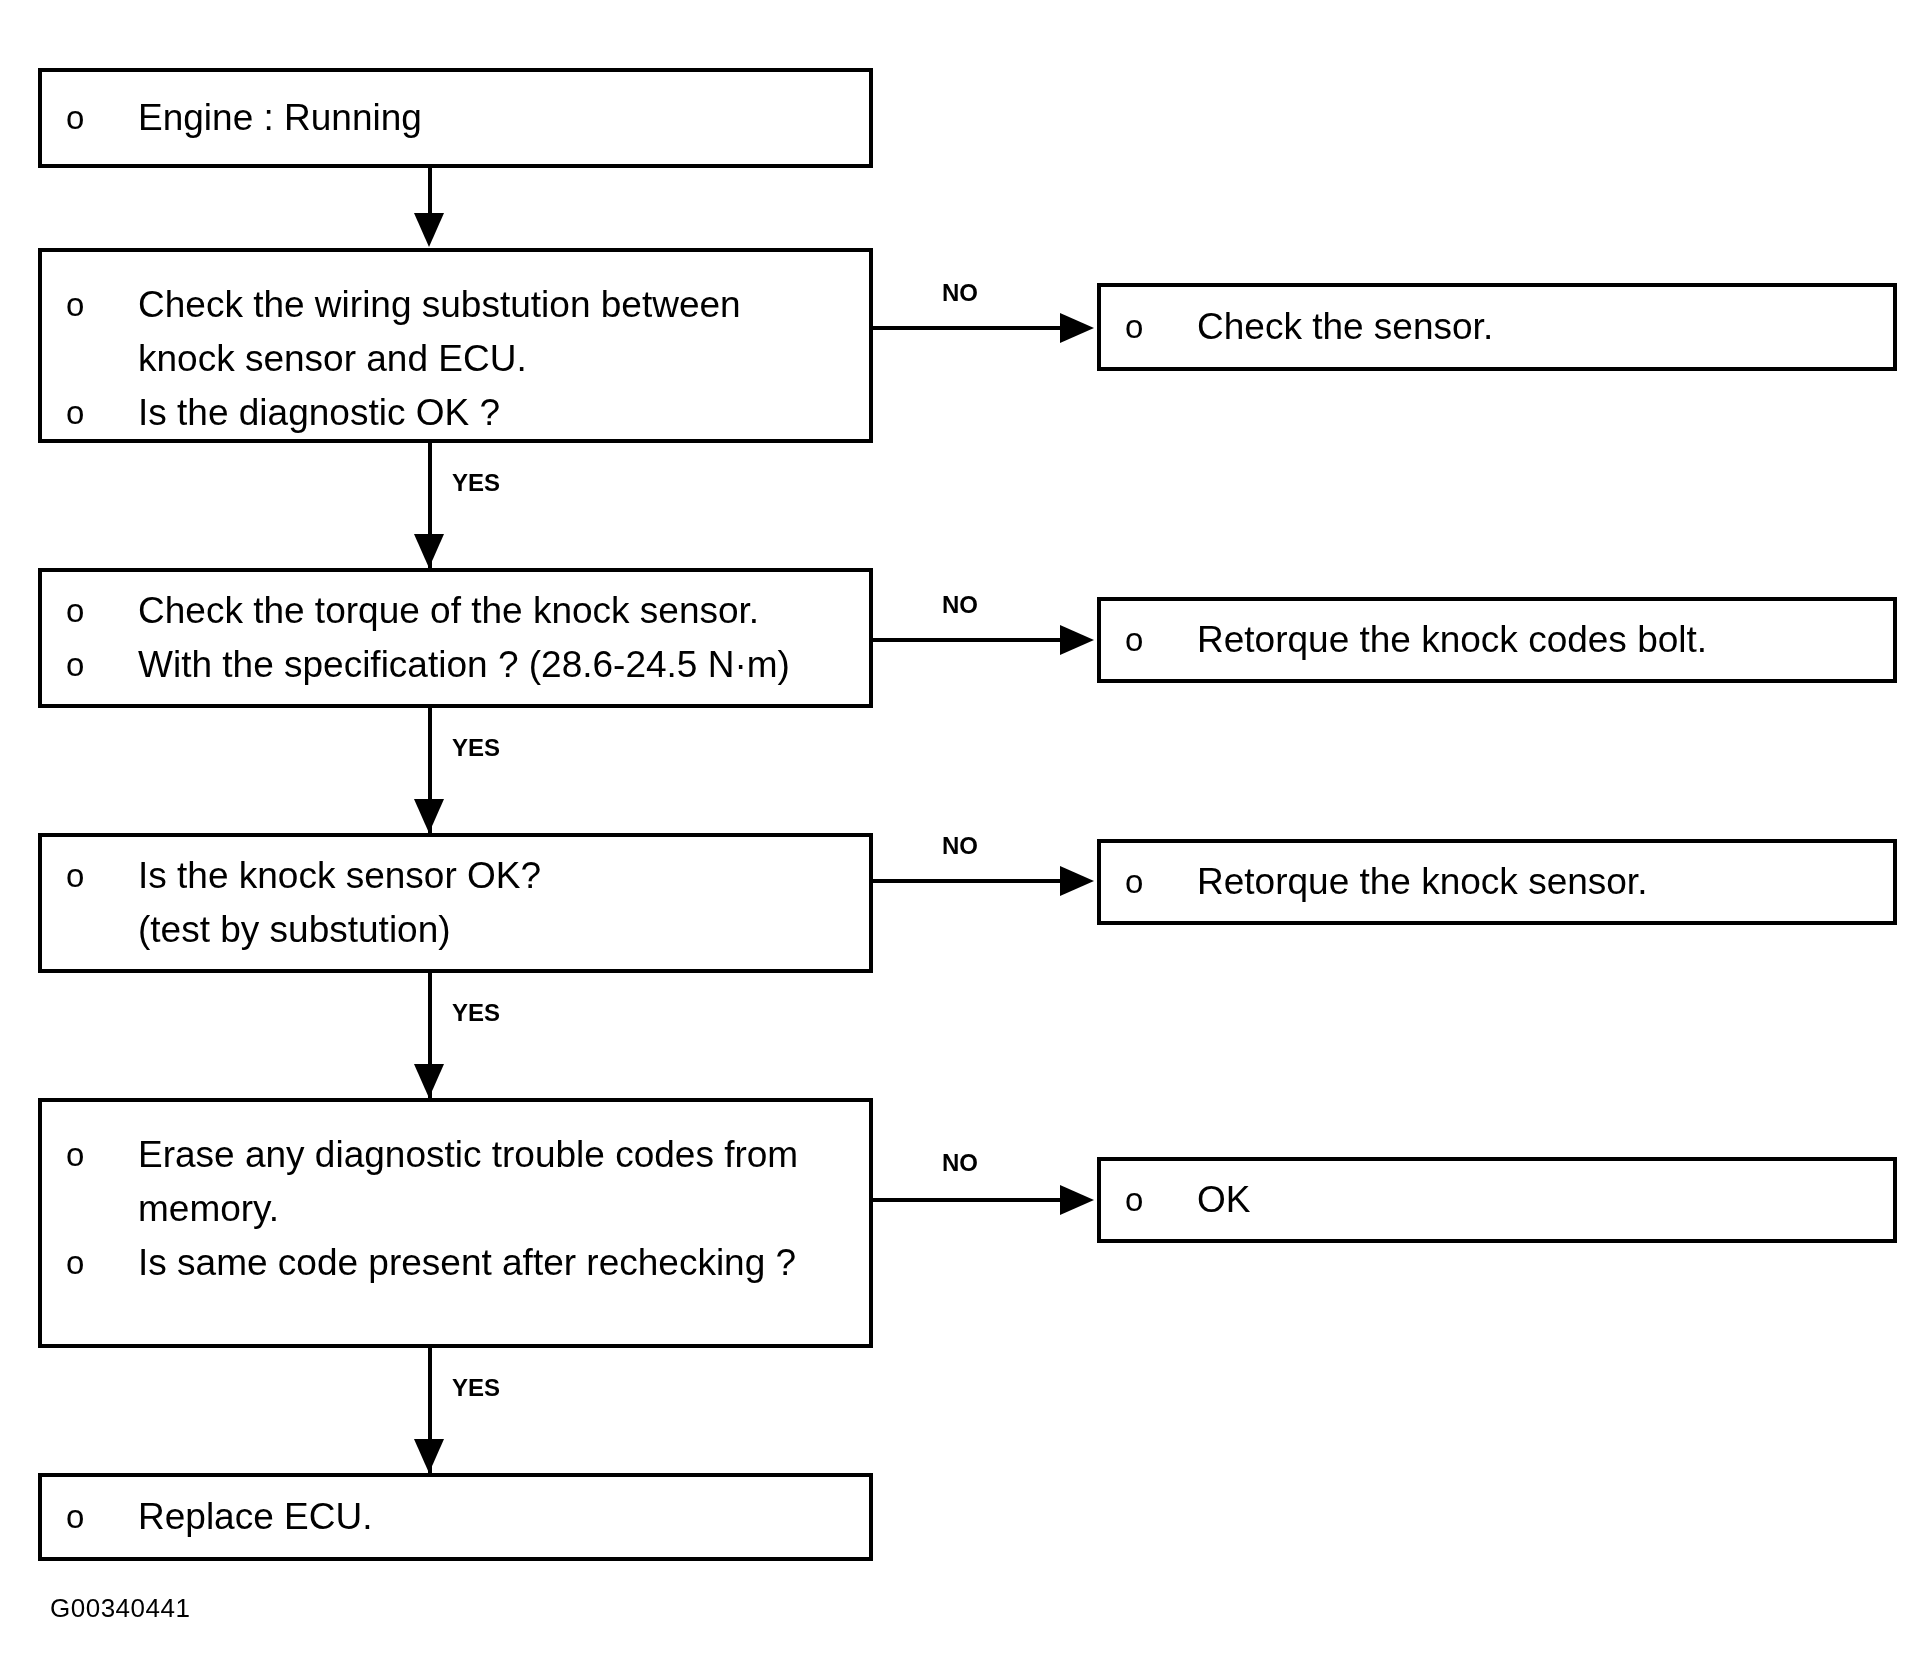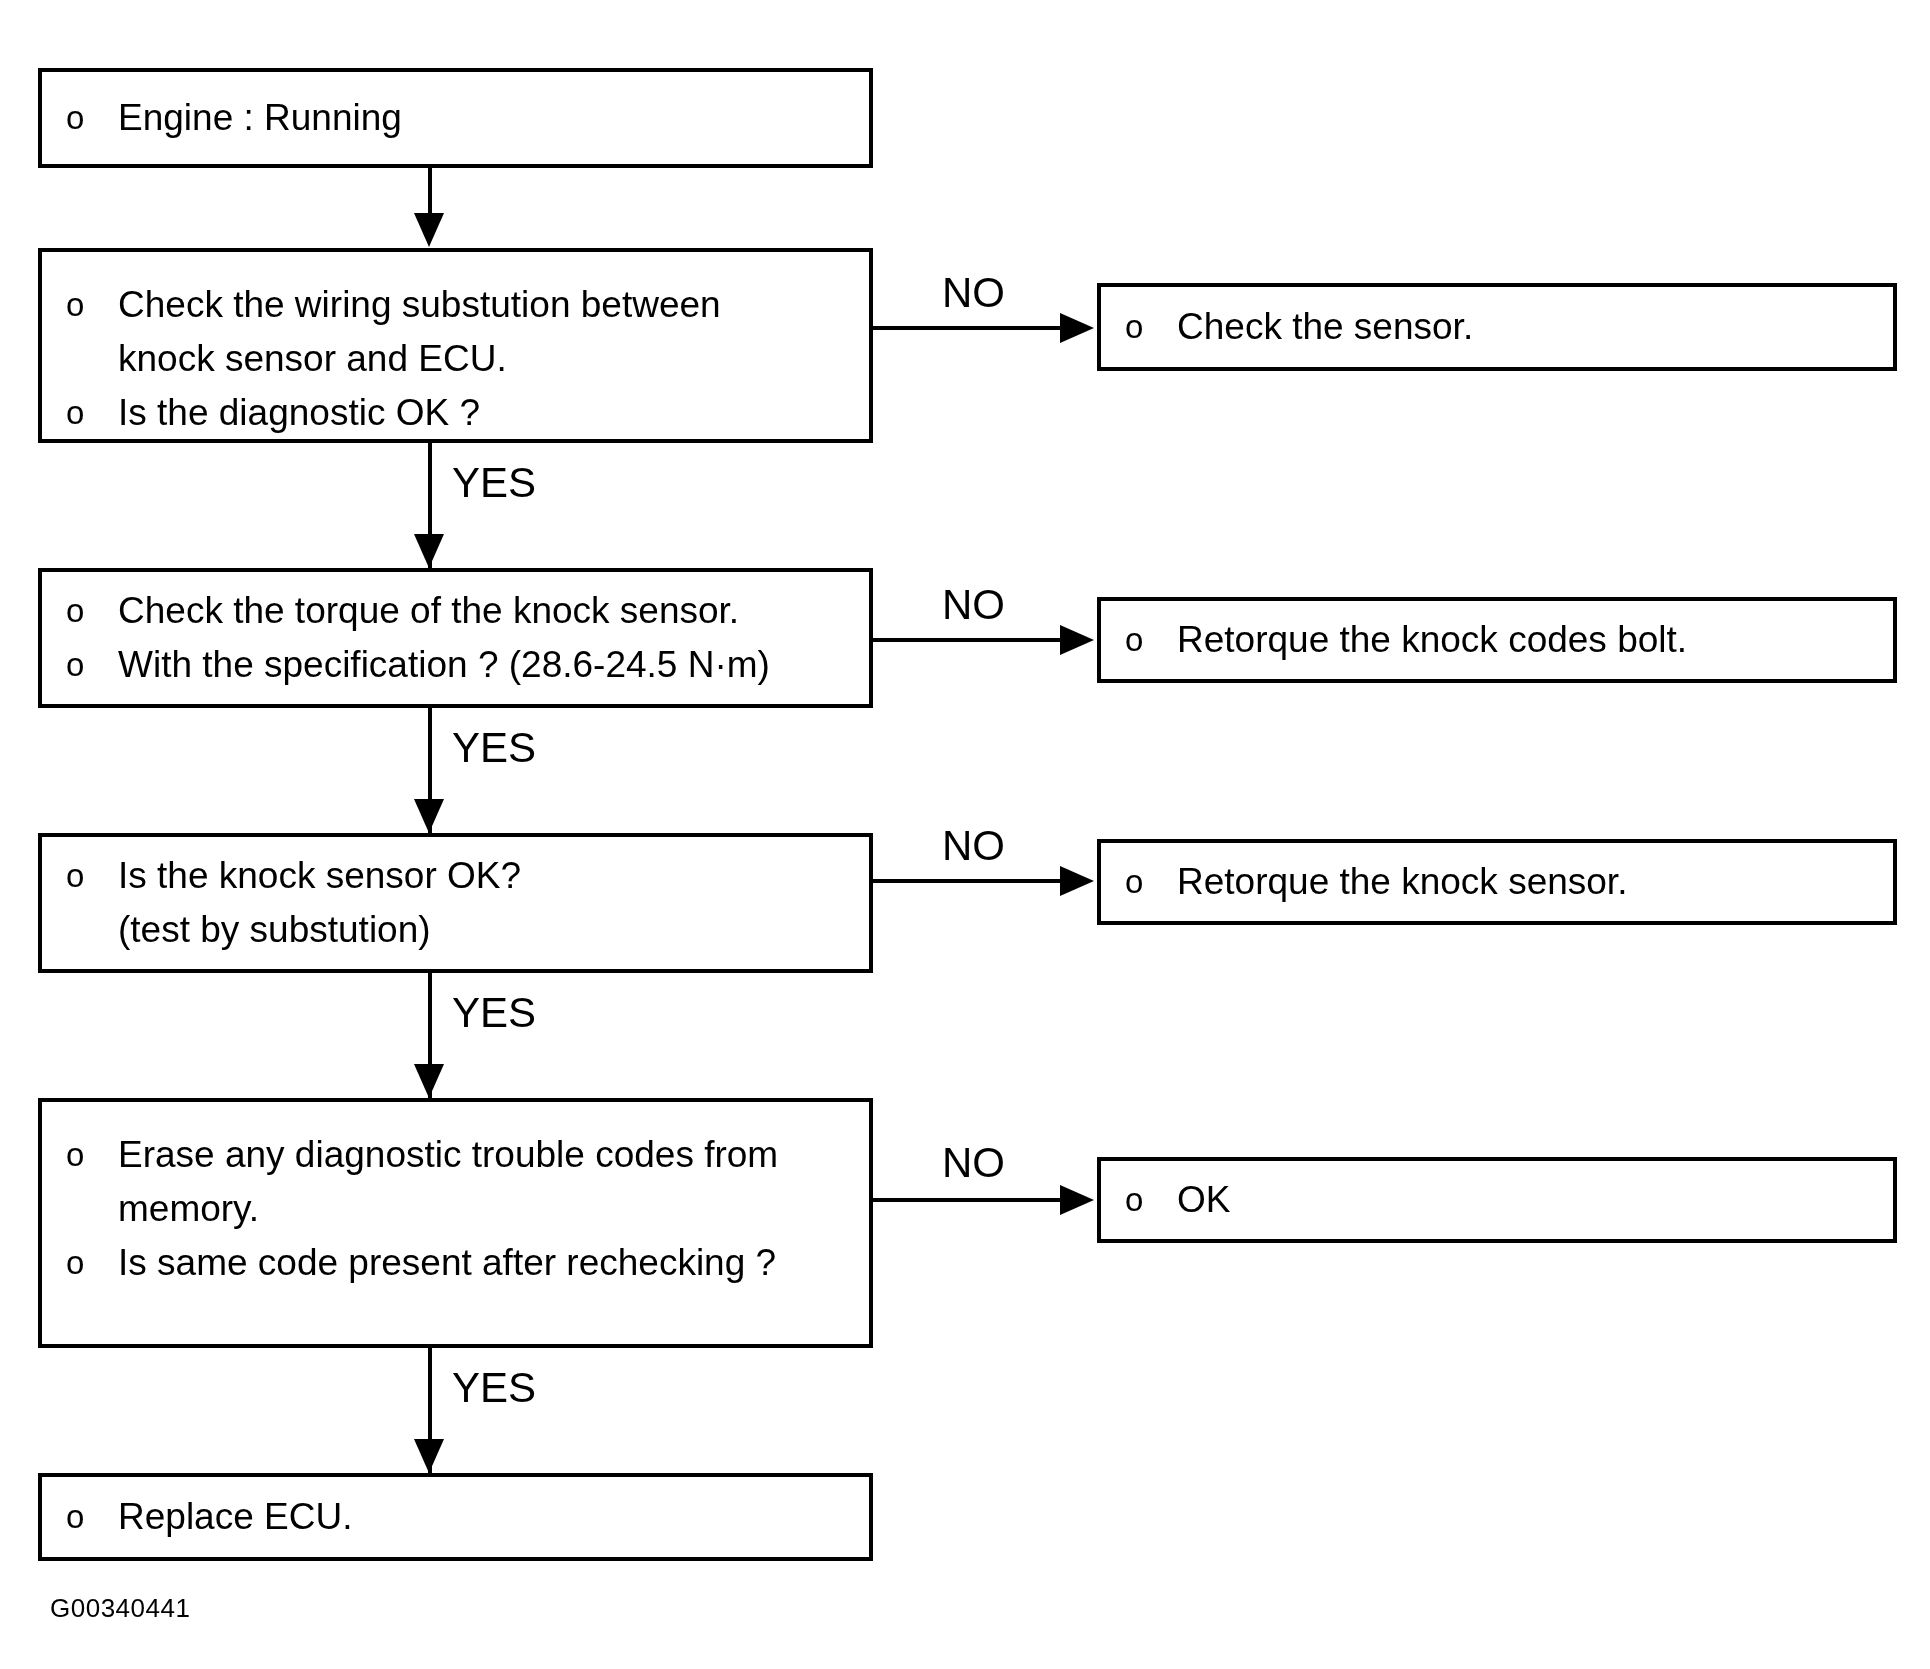--- a/index.html
+++ b/index.html
@@ -45,20 +45,21 @@
   }
   .bullet {
     width: 52px;
     flex: 0 0 52px;
     font-size: 33px;
     line-height: 54px;
   }
   .line-text {
     flex: 1 1 auto;
     white-space: pre-line;
+    margin-left: 20px;
   }
   .line.noindent .bullet {
     visibility: hidden;
   }
   .vline {
     position: absolute;
     width: 4px;
     background: #000000;
   }
   .hline {
@@ -77,23 +78,24 @@
   .arrow-right {
     position: absolute;
     width: 0;
     height: 0;
     border-top: 15px solid transparent;
     border-bottom: 15px solid transparent;
     border-left: 34px solid #000000;
   }
   .edge-label {
     position: absolute;
-    font-size: 42px;
+    font-size: 24px;
     line-height: 42px;
     white-space: nowrap;
+    font-weight: bold;
   }
   .footer-code {
     position: absolute;
     font-size: 26px;
     line-height: 30px;
     letter-spacing: 0.5px;
     white-space: nowrap;
   }
 </style>
 </head>

